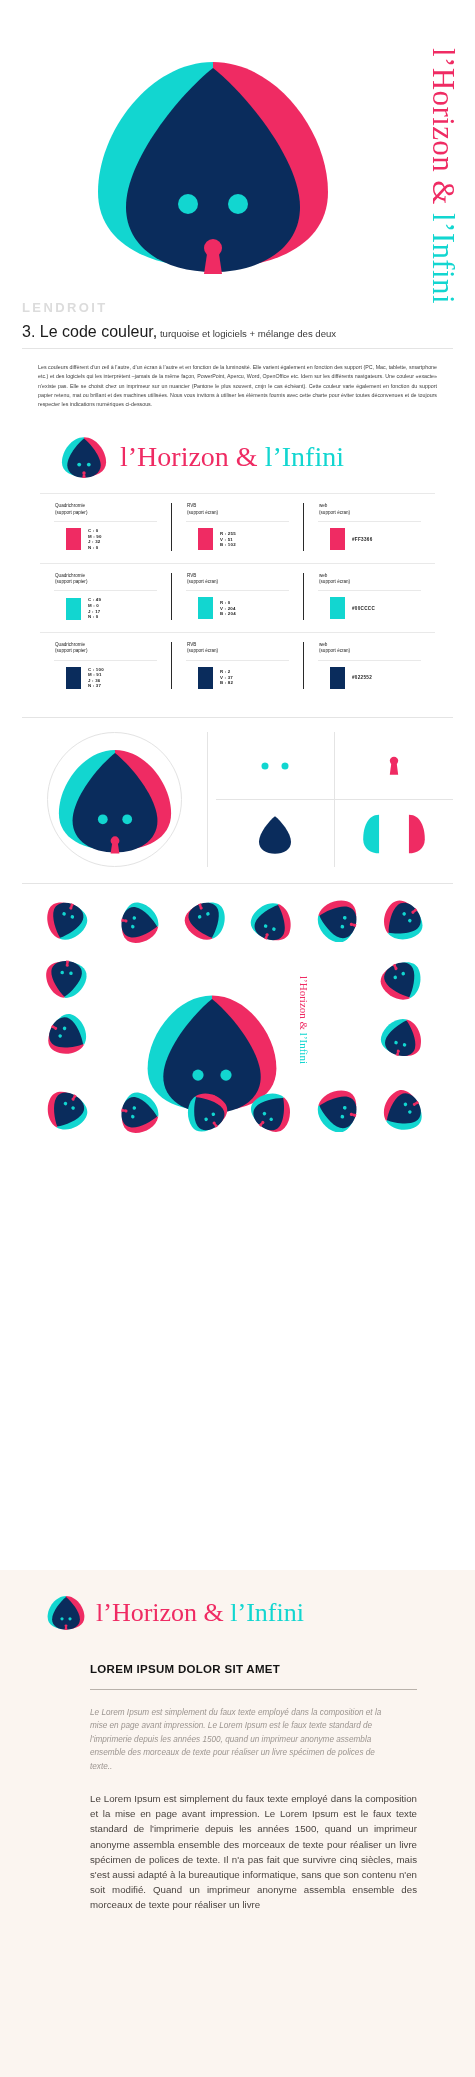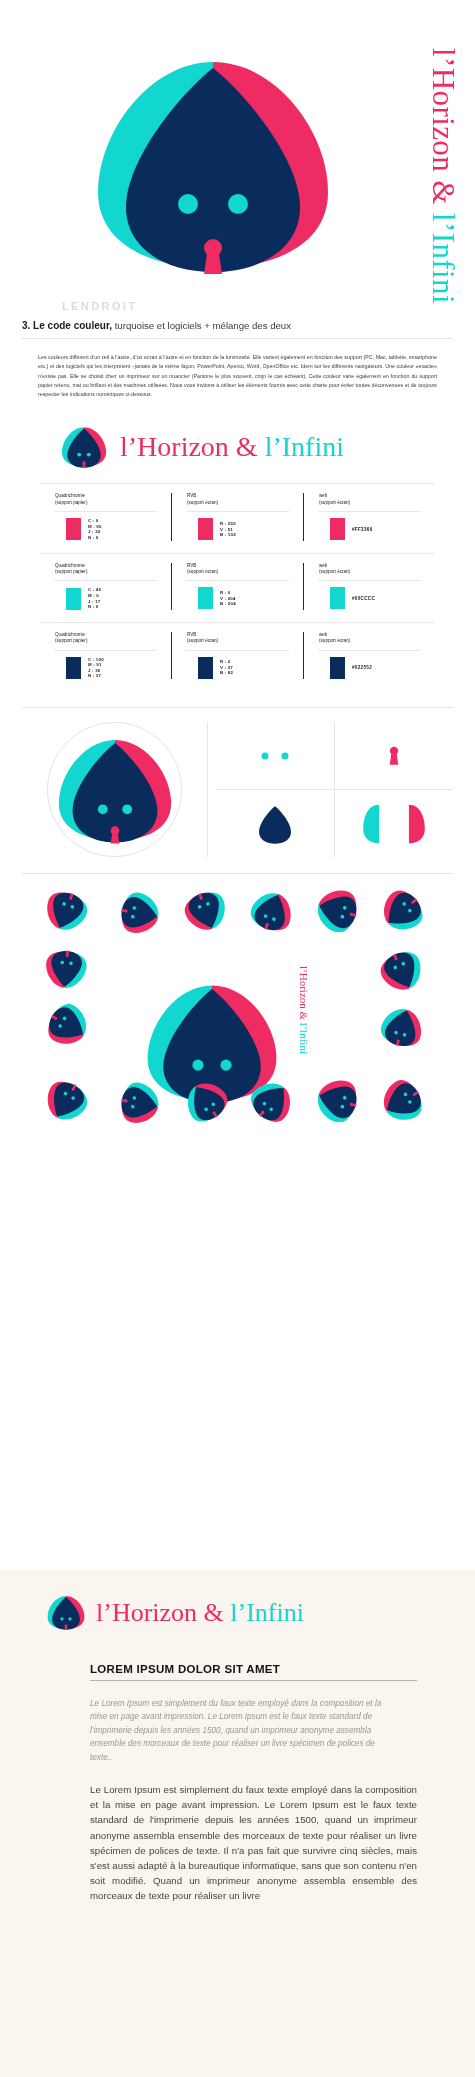--- a/index.html
+++ b/index.html
@@ -19,26 +19,25 @@
     writing-mode:vertical-rl;
     font-family:"Liberation Serif", serif;
     font-size:31px; letter-spacing:0.4px; white-space:nowrap;
   }
   .hero-word .pink { color:#ef2b63; }
   .hero-word .teal { color:#12d6d0; }
 
   
   .sec-head { padding:0 22px; }
   .brandmark {
-    font-size:11px; letter-spacing:2.4px; color:#dcdcdc; font-weight:700;
+    font-size:13px; letter-spacing:2.4px; color:#dcdcdc; font-weight:700;
     margin-bottom:8px;
-    margin-left:40px;
   }
   .sec-title { font-size:9.6px; color:#3a3a3a; padding-bottom:7px; }
-  .sec-title b { font-weight:700; color:#1b1b1b; font-size:10px; }
+  .sec-title b { font-weight:400; color:#1b1b1b; font-size:16px; }
   .hr-line { height:1px; background:#e4e4e4; margin:0 22px; }
 
   .body-copy {
     padding:14px 38px 0 38px;
     font-size:5.3px; line-height:9.3px; color:#3c3c3c; text-align:justify;
   }
 
   
   .lockup { display:flex; align-items:center; gap:12px; padding:26px 0 0 60px; }
   .lockup-mark { width:48px; height:44px; flex:0 0 auto; }
@@ -82,21 +81,21 @@
 
   
   .footer { position:absolute; left:0; top:1570px; width:475px; height:507px; background:#fbf5f0; }
   .f-lockup { display:flex; align-items:center; gap:10px; padding:24px 0 0 46px; }
   .f-mark { width:40px; height:37px; flex:0 0 auto; }
   .f-text { font-family:"Liberation Serif", serif; font-size:26px; white-space:nowrap; }
   .f-text .pink { color:#ef2b63; }
   .f-text .teal { color:#12d6d0; }
 
   .f-head { margin:32px 58px 0 90px; font-size:11.5px; font-weight:700;
-            letter-spacing:.3px; color:#131313; padding-bottom:5px;
+            letter-spacing:.3px; color:#131313; padding-bottom:14px;
             border-bottom:1.4px solid #b9b2ab; }
   .f-italic { margin:16px 90px 0 90px; font-style:italic; font-size:8.2px;
               line-height:13.4px; color:#9c9590; }
   .f-main { margin:18px 58px 0 90px; font-size:9.7px; line-height:15.2px;
             color:#4a4440; text-align:justify; }
 </style>
 </head>
 <body>
 
 <div class="hero">

